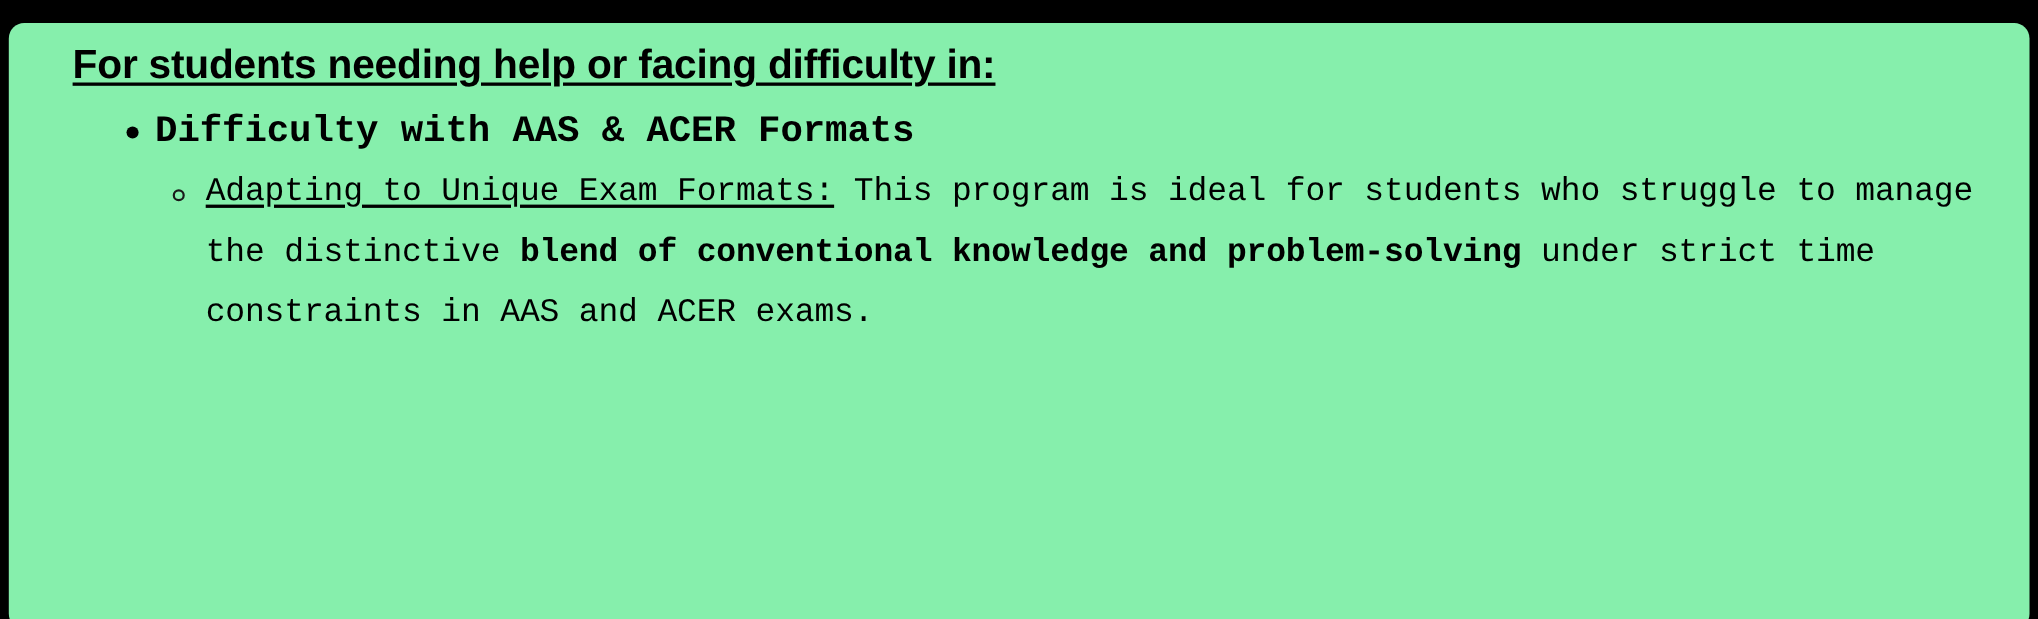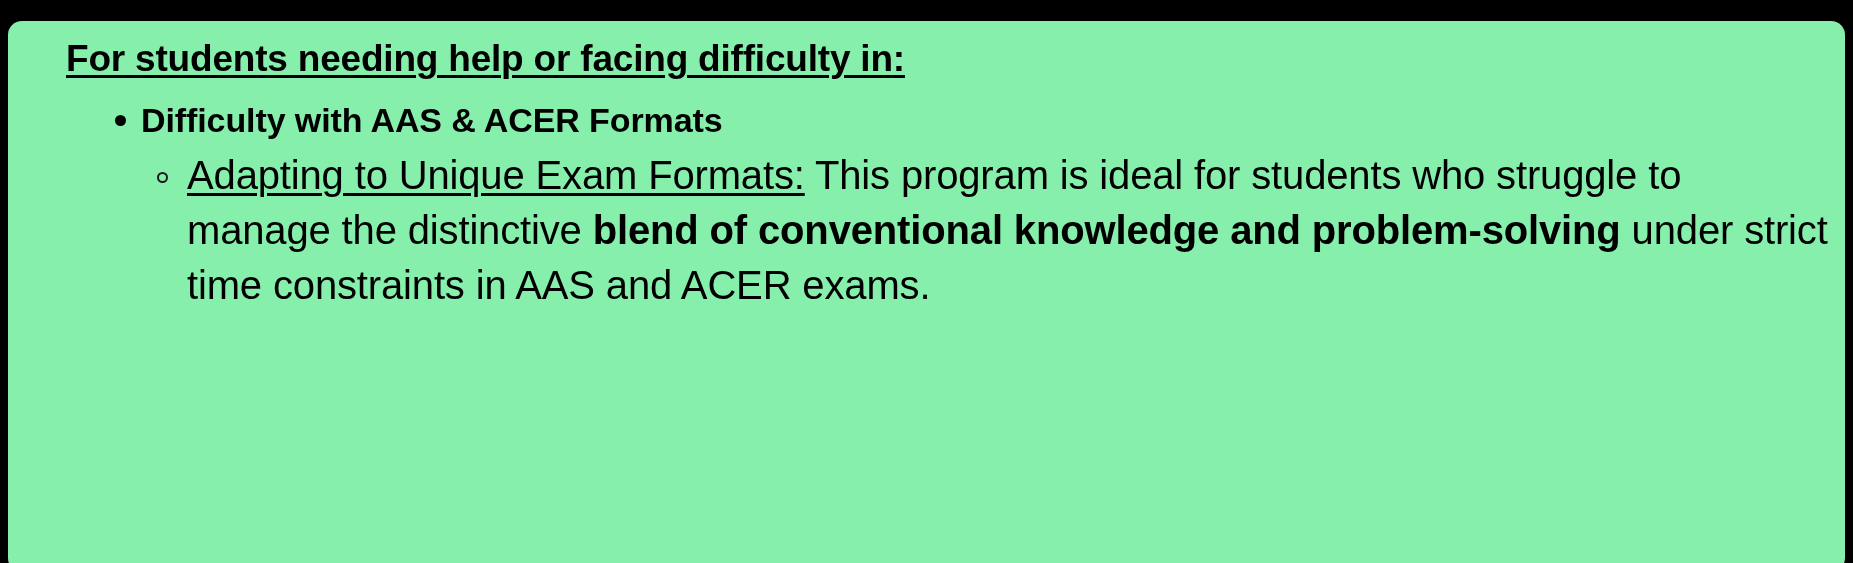--- a/index.html
+++ b/index.html
@@ -48,20 +48,21 @@
 
   ul.level1 {
     list-style: none;
     margin: 0;
     padding: 0;
   }
   ul.level1 > li {
     position: relative;
     padding-left: 82px;
     margin-bottom: 2px;
+    font-family: Liberation Mono, monospace;
   }
   ul.level1 > li > .disc {
     position: absolute;
     left: 56px;
     top: 22px;
     width: 11px;
     height: 11px;
     border-radius: 50%;
     background: #000000;
   }
@@ -89,21 +90,21 @@
     left: 16px;
     top: 24px;
     width: 11px;
     height: 11px;
     border-radius: 50%;
     border: 2px solid #1a1a1a;
     box-sizing: border-box;
     background: transparent;
   }
   .l2-text {
-    font-size: 40px;
+    font-size: 30px;
     font-weight: normal;
     line-height: 55px;
     color: #000000;
     letter-spacing: -0.15px;
   }
   .l2-text .lead {
     text-decoration: underline;
     text-underline-offset: 4px;
     text-decoration-thickness: 3px;
   }

